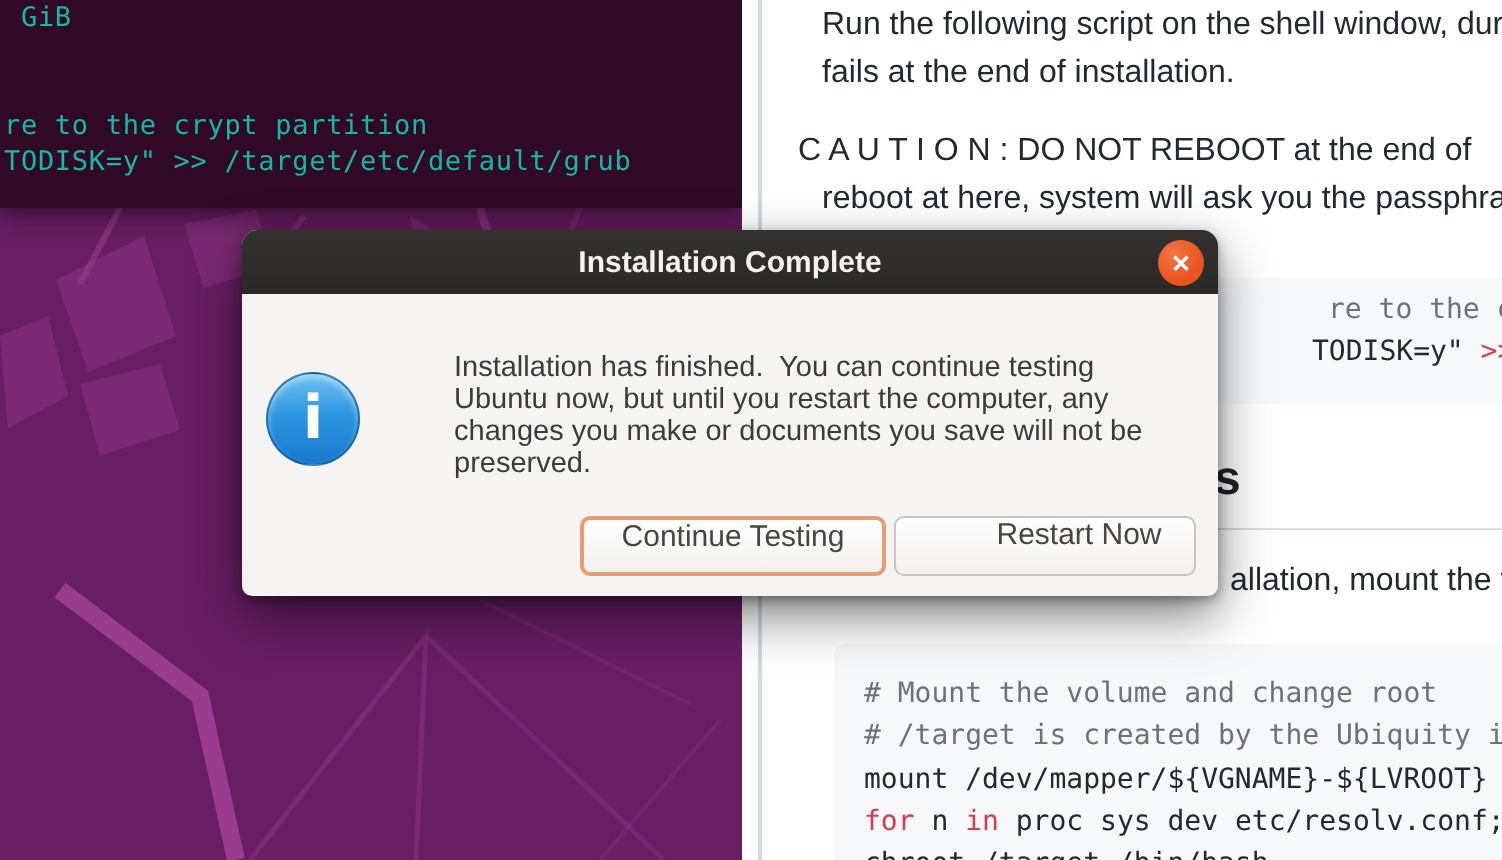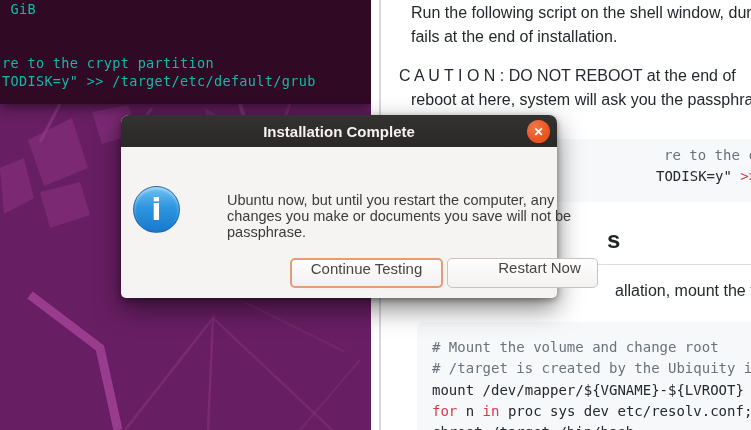--- a/index.html
+++ b/index.html
@@ -23,21 +23,21 @@
   .doc-text { position:absolute; white-space:pre; color:#24292f; font-size:16px; line-height:20px; }
   .code-block { position:absolute; background:#f6f8fa; border-radius:6px; }
   .code-line { position:absolute; white-space:pre; font-family:"DejaVu Sans Mono", monospace;
                font-size:14px; color:#24292e; }
   .code-comment { color:#6a737d; }
   .code-kw { color:#d73a49; }
   .doc-heading { position:absolute; font-size:24px; font-weight:bold; color:#1f2328; white-space:pre; }
   .doc-hr { position:absolute; height:1px; background:#d8dee4; }
 
   
-  .dialog { position:absolute; left:121px; top:115px; width:436px; height:183px;
+  .dialog { position:absolute; left:121px; top:115px; width:488px; height:183px;
             background:#f5f4f2; border-radius:8px 8px 5px 5px;
             box-shadow:0 10px 26px rgba(0,0,0,.5), 0 2px 6px rgba(0,0,0,.35); z-index:10; }
   .dialog-titlebar { position:absolute; left:0; top:0; width:100%; height:32px;
             background:linear-gradient(#343131,#2b2828); border-radius:8px 8px 0 0;
             display:flex; align-items:center; justify-content:center; }
   .dialog-title { color:#f4f1ef; font-size:15px; font-weight:bold; }
   .close-btn { position:absolute; right:7px; top:5px; width:23px; height:23px; border-radius:50%;
             background:radial-gradient(circle at 35% 30%, #f07746, #e9531e 65%);
             display:flex; align-items:center; justify-content:center; cursor:pointer; }
   .close-btn span { color:#ffffff; font-size:12px; font-weight:bold; line-height:1; }
@@ -123,23 +123,24 @@
   <div class="dialog">
     <div class="dialog-titlebar">
       <span class="dialog-title">Installation Complete</span>
       <div class="close-btn">
         <span>✕</span>
       </div>
     </div>
     <div class="info-icon">
       <span>i</span>
     </div>
+    <span class="msg-line" style="top:61px">Installation has finished.  You can continue testing</span>
     <span class="msg-line" style="top:93px">changes you make or documents you save will not be</span>
     <span class="msg-line" style="top:77px">Ubuntu now, but until you restart the computer, any</span>
-    <span class="msg-line" style="top:109px">passphrase.</span>
+    <span class="msg-line" style="top:109px">preserved.</span>
     <div class="dlg-btn btn-continue">
       <span>Continue Testing</span>
     </div>
     <div class="dlg-btn btn-restart">
       <span>Restart Now</span>
     </div>
   </div>
 
 </div>
 

